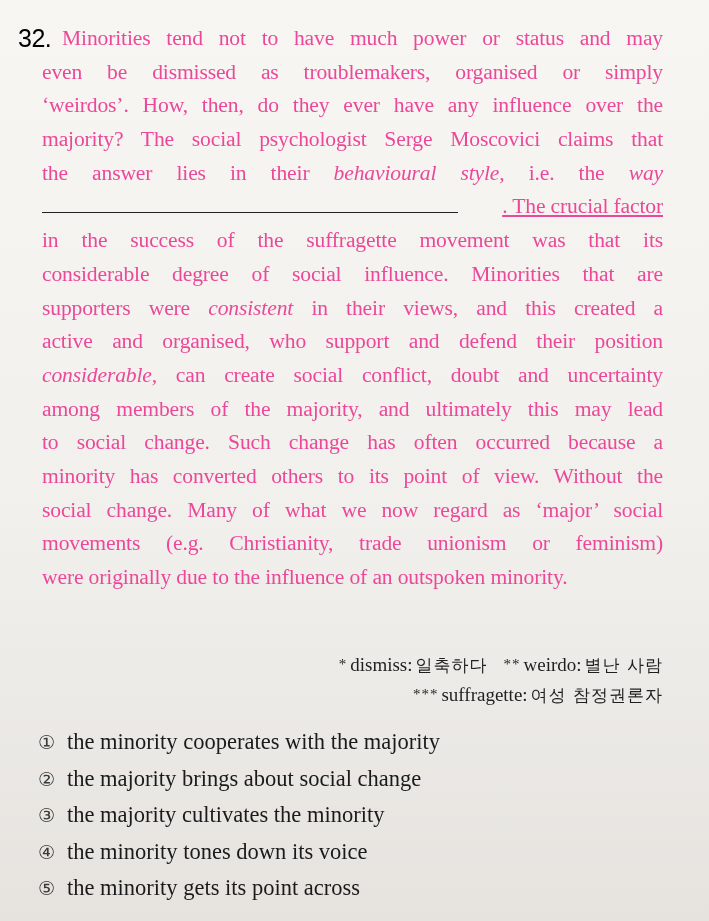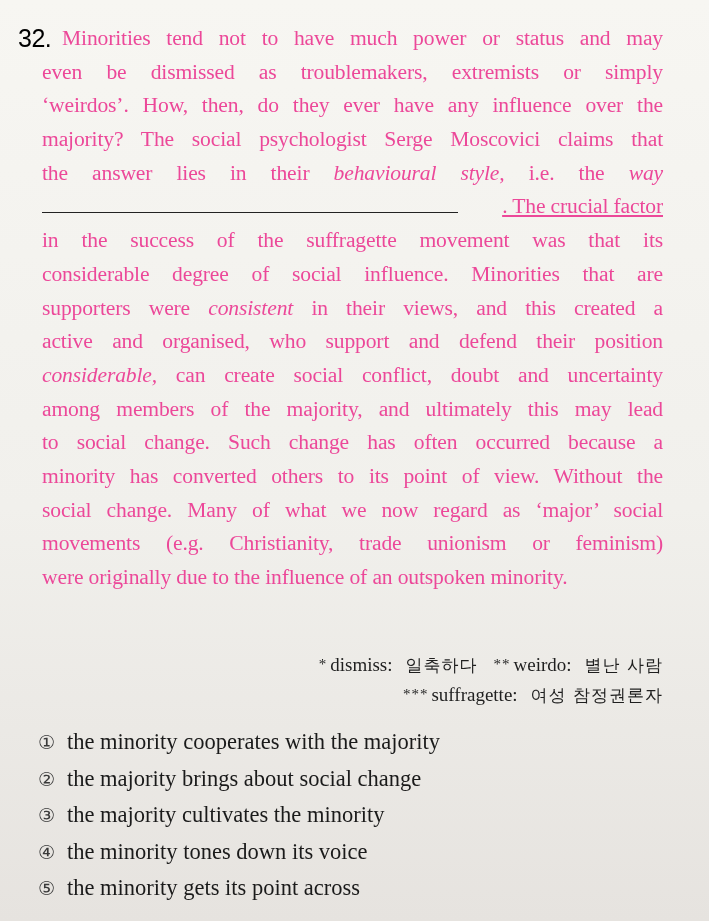--- a/index.html
+++ b/index.html
@@ -85,21 +85,21 @@
     .glossary .stars {
       font-size: 15px;
       letter-spacing: 1px;
       margin-right: 3px;
       vertical-align: 2px;
     }
     .glossary .ko {
       font-family: "DejaVu Sans", sans-serif;
       font-size: 17px;
       letter-spacing: 1px;
-      margin-left: 13px;
+      margin-left: 3px;
     }
     .glossary .gap { display: inline-block; width: 16px; }
     .choices {
       position: absolute;
       left: 38px;
       top: 724px;
       font-size: 22.5px;
       line-height: 36.5px;
       color: #1a1a1a;
     }
@@ -118,21 +118,21 @@
       color: #3a3a3a;
     }
   </style>
 </head>
 <body>
 
 <div class="question">
   <span class="q-number">32.</span>
   <div class="passage">
     <span class="line first">Minorities tend not to have much power or status and may</span>
-    <span class="line">even be dismissed as troublemakers, extremists or simply</span>
+    <span class="line">even be dismissed as troublemakers, organised or simply</span>
     <span class="line">‘weirdos’. How, then, do they ever have any influence over the</span>
     <span class="line">majority? The social psychologist Serge Moscovici claims that</span>
     <span class="line"><span>the answer lies in their</span> <em>behavioural style,</em> <span>i.e. the</span> <em>way</em></span>
     <span class="line blank-line">
         <span class="blank"></span>
         <span>. The crucial factor</span>
       </span>
     <span class="line">in the success of the suffragette movement was that its</span>
     <span class="line">considerable degree of social influence. Minorities that are</span>
     <span class="line"><span>supporters were</span> <em>consistent</em> <span>in their views, and this created a</span></span>

